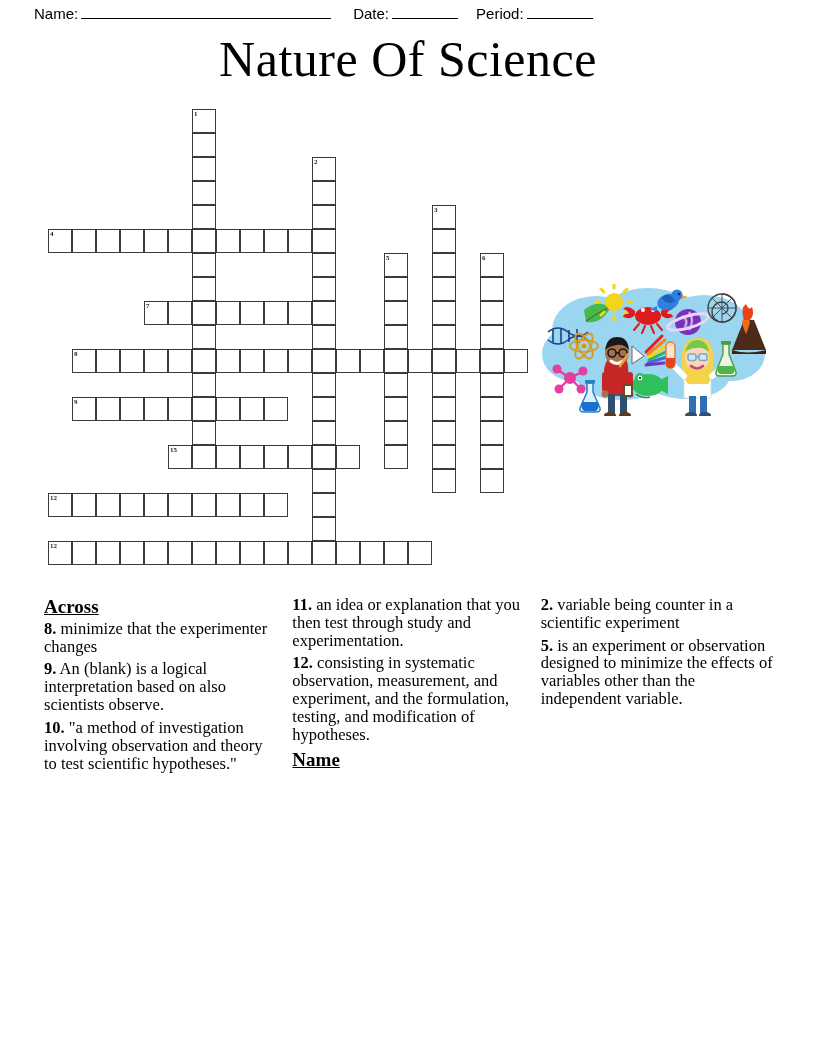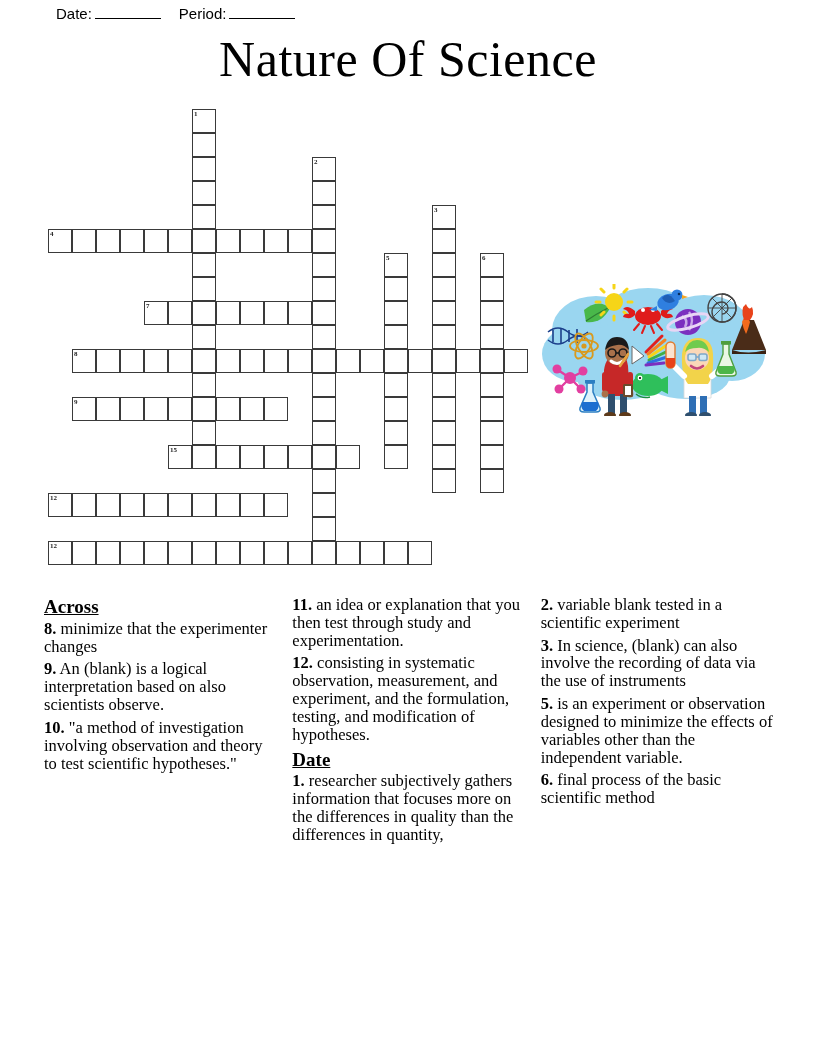--- a/index.html
+++ b/index.html
@@ -101,20 +101,24 @@
     margin: 0 0 5px 0;
     text-align: left;
   }
   .clue-num { font-weight: bold; }
 </style>
 </head>
 <body>
 
 <div class="header-line">
   <div style="width:34px;"></div>
+  <span class="hdr-field">
+    <span class="hdr-label">Name:</span>
+    <span class="hdr-rule rule-name"></span>
+  </span>
   <span style="width:22px;"></span>
   <span class="hdr-field">
     <span class="hdr-label">Date:</span>
     <span class="hdr-rule rule-date"></span>
   </span>
   <span style="width:18px;"></span>
   <span class="hdr-field">
     <span class="hdr-label">Period:</span>
     <span class="hdr-rule rule-period"></span>
   </span>
@@ -470,38 +474,26 @@
 
   <div class="clue-col">
     <div class="clue">
       <span class="clue-num">11.</span>
       <span>an idea or explanation that you then test through study and experimentation.</span>
     </div>
     <div class="clue">
       <span class="clue-num">12.</span>
       <span>consisting in systematic observation, measurement, and experiment, and the formulation, testing, and modification of hypotheses.</span>
     </div>
-    <div class="clue-heading">Date</div>
-    <div class="clue">
-      <span class="clue-num">1.</span>
-      <span>researcher subjectively gathers information that focuses more on the differences in quality than the differences in quantity,</span>
-    </div>
+    <div class="clue-heading">Name</div>
   </div>
 
   <div class="clue-col">
     <div class="clue">
       <span class="clue-num">2.</span>
-      <span>variable blank tested in a scientific experiment</span>
-    </div>
-    <div class="clue">
-      <span class="clue-num">3.</span>
-      <span>In science, (blank) can also involve the recording of data via the use of instruments</span>
+      <span>variable being counter in a scientific experiment</span>
     </div>
     <div class="clue">
       <span class="clue-num">5.</span>
       <span>is an experiment or observation designed to minimize the effects of variables other than the independent variable.</span>
     </div>
-    <div class="clue">
-      <span class="clue-num">6.</span>
-      <span>final process of the basic scientific method</span>
-    </div>
   </div>
 </div>
 
 </body></html>

